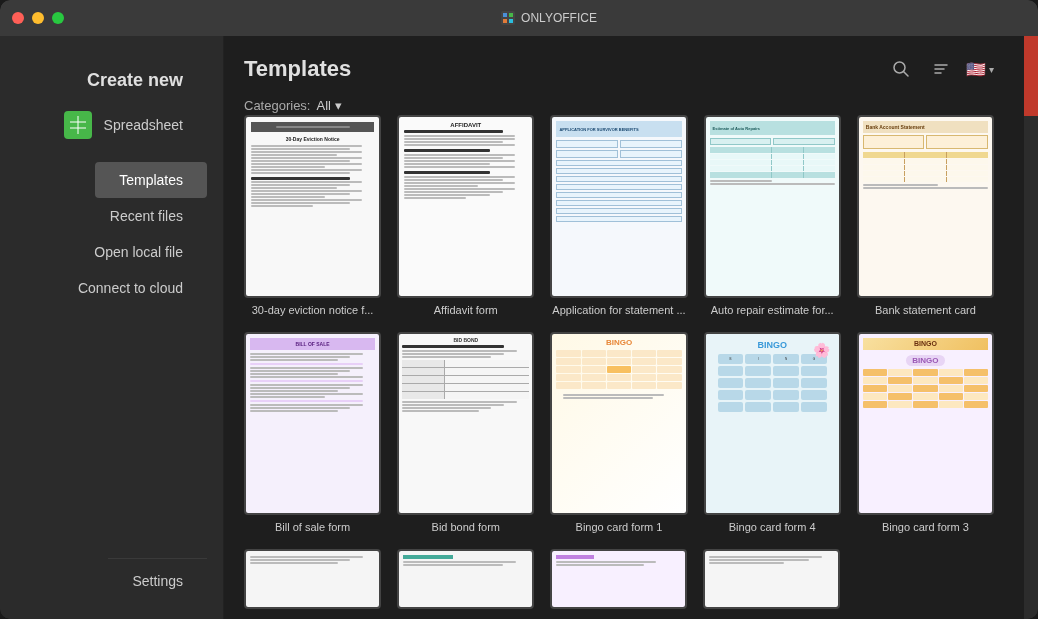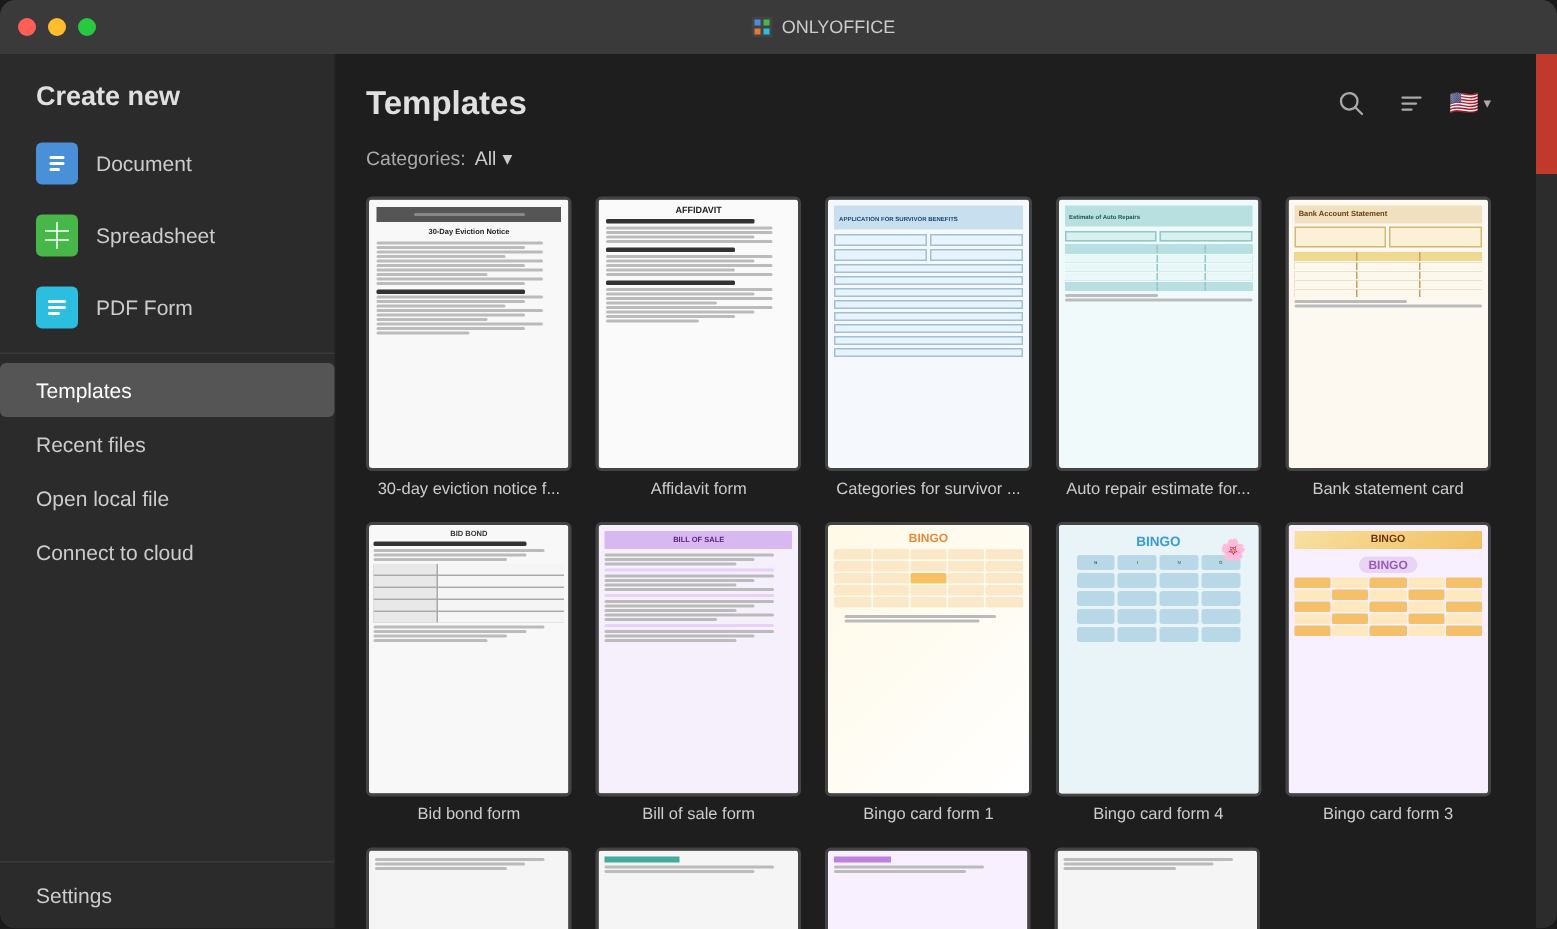--- a/index.html
+++ b/index.html
@@ -50,23 +50,24 @@
       display: flex;
       flex: 1;
       overflow: hidden;
     }
     
     .sidebar {
       width: 224px;
       background: #2b2b2b;
       display: flex;
       flex-direction: column;
-      padding: 0;
+      padding: 16px;
       flex-shrink: 0;
       border-right: 1px solid #222;
+      align-items: flex-end;
     }
     .sidebar-section-header {
       padding: 18px 24px 10px;
       color: #e0e0e0;
       font-size: 18px;
       font-weight: 600;
     }
     .sidebar-item {
       display: flex;
       align-items: center;
@@ -161,21 +162,21 @@
       cursor: pointer;
       padding: 4px 6px;
       border-radius: 4px;
       font-size: 16px;
       display: flex; align-items: center; justify-content: center;
     }
     .categories-bar {
       display: flex;
       align-items: center;
       gap: 6px;
-      margin-bottom: 18px;
+      margin-bottom: 2px;
     }
     .categories-label {
       color: #aaa;
       font-size: 13px;
     }
     .categories-btn {
       background: none;
       border: none;
       color: #ccc;
       font-size: 13px;
@@ -299,56 +300,34 @@
       </svg>
       <span>ONLYOFFICE</span>
     </div>
   </div>
 
   <div class="main-layout">
 
     <div class="sidebar">
       <div class="sidebar-section-header">Create new</div>
 
-      <div class="sidebar-item">
-        <div class="sidebar-icon icon-doc">
-          <svg width="16" height="18" viewBox="0 0 16 18">
-              <rect width="16" height="18" rx="2" fill="#4a90d9"></rect>
-              <rect x="3" y="4" width="10" height="2" rx="1" fill="white"></rect>
-              <rect x="3" y="8" width="10" height="2" rx="1" fill="white"></rect>
-              <rect x="3" y="12" width="7" height="2" rx="1" fill="white"></rect>
-            </svg>
-        </div>
-        <span>Document</span>
-      </div>
 
       <div class="sidebar-item">
         <div class="sidebar-icon icon-sheet">
           <svg width="16" height="18" viewBox="0 0 16 18">
               <rect width="16" height="18" rx="2" fill="#47b749"></rect>
               <line x1="8" y1="0" x2="8" y2="18" stroke="white" stroke-width="1"></line>
               <line x1="0" y1="6" x2="16" y2="6" stroke="white" stroke-width="1"></line>
               <line x1="0" y1="12" x2="16" y2="12" stroke="white" stroke-width="1"></line>
             </svg>
         </div>
         <span>Spreadsheet</span>
       </div>
 
 
-      <div class="sidebar-item">
-        <div class="sidebar-icon icon-pdf">
-          <svg width="16" height="18" viewBox="0 0 16 18">
-              <rect width="16" height="18" rx="2" fill="#2bbedf"></rect>
-              <rect x="2" y="4" width="12" height="2" rx="1" fill="white"></rect>
-              <rect x="2" y="8" width="12" height="2" rx="1" fill="white"></rect>
-              <rect x="2" y="12" width="8" height="2" rx="1" fill="white"></rect>
-            </svg>
-        </div>
-        <span>PDF Form</span>
-      </div>
 
       <hr class="sidebar-divider">
 
       <div class="sidebar-link active">
         <span>Templates</span>
       </div>
 
       <div class="sidebar-link">
         <span>Recent files</span>
       </div>
@@ -482,21 +461,21 @@
                   <div style="height:6px;border:1px solid #a0c0d8;background:#e8f4fc;"></div>
                   <div style="height:6px;border:1px solid #a0c0d8;background:#e8f4fc;"></div>
                   <div style="height:6px;border:1px solid #a0c0d8;background:#e8f4fc;"></div>
                   <div style="height:6px;border:1px solid #a0c0d8;background:#e8f4fc;"></div>
                   <div style="height:6px;border:1px solid #a0c0d8;background:#e8f4fc;"></div>
                   <div style="height:6px;border:1px solid #a0c0d8;background:#e8f4fc;"></div>
                   <div style="height:6px;border:1px solid #a0c0d8;background:#e8f4fc;"></div>
                 </div>
               </div>
             </div>
-            <div class="template-label">Categories for survivor ...</div>
+            <div class="template-label">Application for statement ...</div>
           </div>
 
           <div class="template-card">
             <div class="template-thumb">
               <div class="thumb-autorepair" style="height:100%;">
                 <div style="background:#b8e0e0;height:14px;margin-bottom:3px;display:flex;align-items:center;padding:2px 3px;">
                   <div style="font-size:4px;color:#1a5858;font-weight:bold;">Estimate of Auto Repairs</div>
                 </div>
                 <div style="display:grid;grid-template-columns:1fr 1fr;gap:2px;margin-bottom:2px;">
                   <div style="height:7px;border:1px solid #90c8c8;background:#d8f0f0;"></div>
@@ -572,20 +551,49 @@
                 <div class="dl w60 light" style="margin-top:2px;"></div>
                 <div class="dl w40 light"></div>
               </div>
             </div>
             <div class="template-label">Bank statement card</div>
           </div>
 
         </div>
 
         <div class="template-grid" style="margin-top:16px;">
+
+          <div class="template-card">
+            <div class="template-thumb">
+              <div class="thumb-billsale" style="height:100%;">
+                <div style="background:#d8b8f0;height:12px;display:flex;align-items:center;justify-content:center;margin-bottom:3px;">
+                  <div style="font-size:5px;font-weight:bold;color:#5a2080;">BILL OF SALE</div>
+                </div>
+                <div class="dl w90 light"></div>
+                <div class="dl w80 light"></div>
+                <div class="dl w70 light"></div>
+                <div style="margin-top:2px;background:#e8d0f8;height:2px;border-radius:1px;width:90%;"></div>
+                <div class="dl w90 light" style="margin-top:2px;"></div>
+                <div class="dl w80 light"></div>
+                <div class="dl w70 light"></div>
+                <div class="dl w90 light"></div>
+                <div style="margin-top:2px;background:#e8d0f8;height:2px;border-radius:1px;width:90%;"></div>
+                <div class="dl w90 light" style="margin-top:2px;"></div>
+                <div class="dl w80 light"></div>
+                <div class="dl w70 light"></div>
+                <div class="dl w90 light"></div>
+                <div class="dl w60 light"></div>
+                <div style="margin-top:2px;background:#e8d0f8;height:2px;border-radius:1px;width:90%;"></div>
+                <div class="dl w90 light" style="margin-top:2px;"></div>
+                <div class="dl w80 light"></div>
+                <div class="dl w70 light"></div>
+              </div>
+            </div>
+            <div class="template-label">Bill of sale form</div>
+          </div>
 
           <div class="template-card">
             <div class="template-thumb">
               <div class="thumb-bidbond" style="height:100%;">
                 <div style="text-align:center;font-size:5px;font-weight:bold;color:#333;margin-bottom:2px;">BID BOND</div>
                 <div class="dl w80 dark"></div>
                 <div class="dl w90 light" style="margin-top:2px;"></div>
                 <div class="dl w80 light"></div>
                 <div class="dl w70 light"></div>
                 <div style="margin-top:2px;display:grid;grid-template-columns:1fr 2fr;gap:1px;background:#aaa;">
@@ -604,49 +612,20 @@
                 <div class="dl w80 light"></div>
                 <div class="dl w70 light"></div>
                 <div class="dl w60 light"></div>
               </div>
             </div>
             <div class="template-label">Bid bond form</div>
           </div>
 
           <div class="template-card">
             <div class="template-thumb">
-              <div class="thumb-billsale" style="height:100%;">
-                <div style="background:#d8b8f0;height:12px;display:flex;align-items:center;justify-content:center;margin-bottom:3px;">
-                  <div style="font-size:5px;font-weight:bold;color:#5a2080;">BILL OF SALE</div>
-                </div>
-                <div class="dl w90 light"></div>
-                <div class="dl w80 light"></div>
-                <div class="dl w70 light"></div>
-                <div style="margin-top:2px;background:#e8d0f8;height:2px;border-radius:1px;width:90%;"></div>
-                <div class="dl w90 light" style="margin-top:2px;"></div>
-                <div class="dl w80 light"></div>
-                <div class="dl w70 light"></div>
-                <div class="dl w90 light"></div>
-                <div style="margin-top:2px;background:#e8d0f8;height:2px;border-radius:1px;width:90%;"></div>
-                <div class="dl w90 light" style="margin-top:2px;"></div>
-                <div class="dl w80 light"></div>
-                <div class="dl w70 light"></div>
-                <div class="dl w90 light"></div>
-                <div class="dl w60 light"></div>
-                <div style="margin-top:2px;background:#e8d0f8;height:2px;border-radius:1px;width:90%;"></div>
-                <div class="dl w90 light" style="margin-top:2px;"></div>
-                <div class="dl w80 light"></div>
-                <div class="dl w70 light"></div>
-              </div>
-            </div>
-            <div class="template-label">Bill of sale form</div>
-          </div>
-
-          <div class="template-card">
-            <div class="template-thumb">
               <div class="thumb-bingo-1" style="height:100%;">
                 <div class="bingo-title-1">BINGO</div>
                 <div class="bingo-grid-1">
                   <div class="bingo-cell-1"></div>
                     <div class="bingo-cell-1"></div>
                     <div class="bingo-cell-1"></div>
                     <div class="bingo-cell-1"></div>
                     <div class="bingo-cell-1"></div>
                   <div class="bingo-cell-1"></div>
                     <div class="bingo-cell-1"></div>

